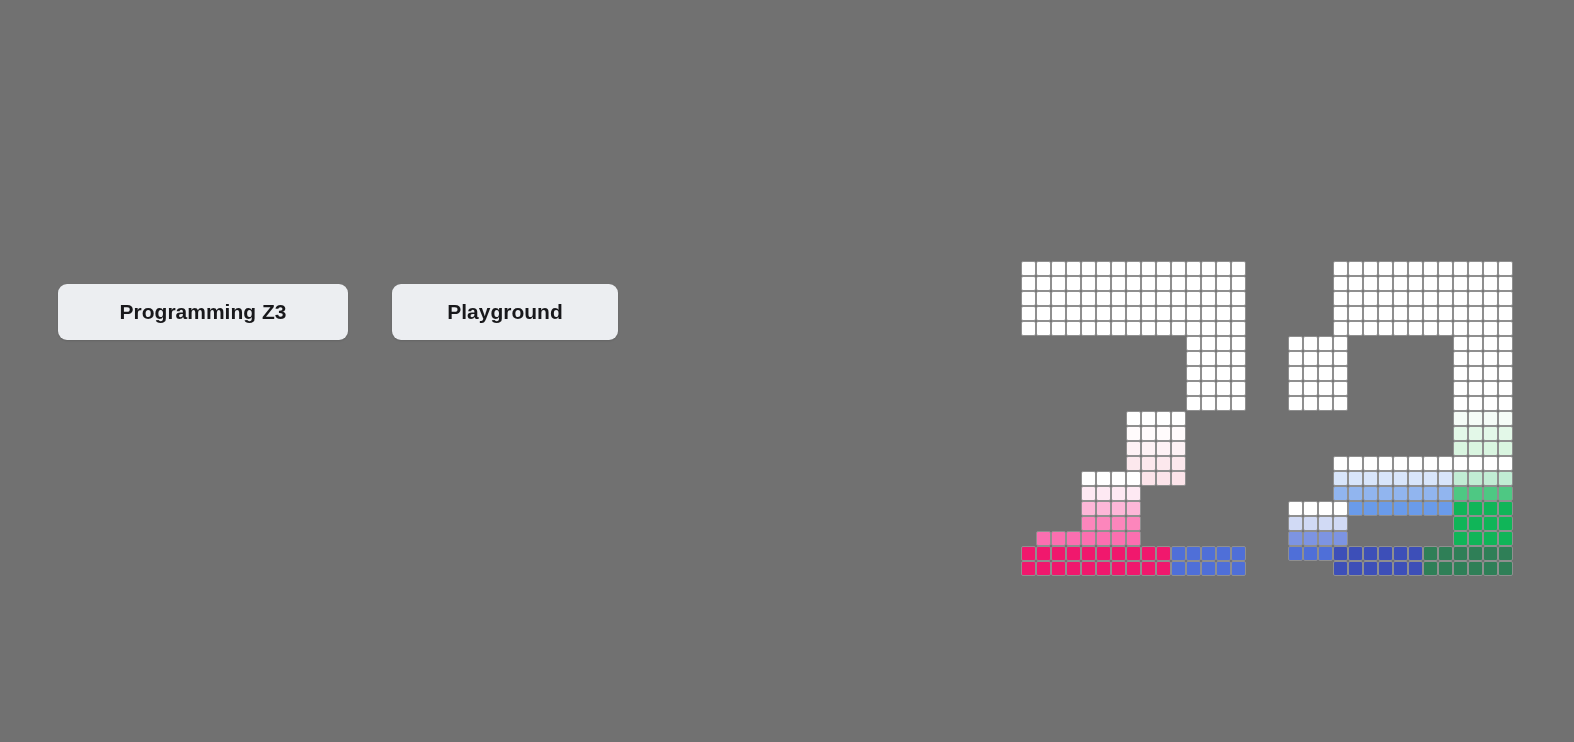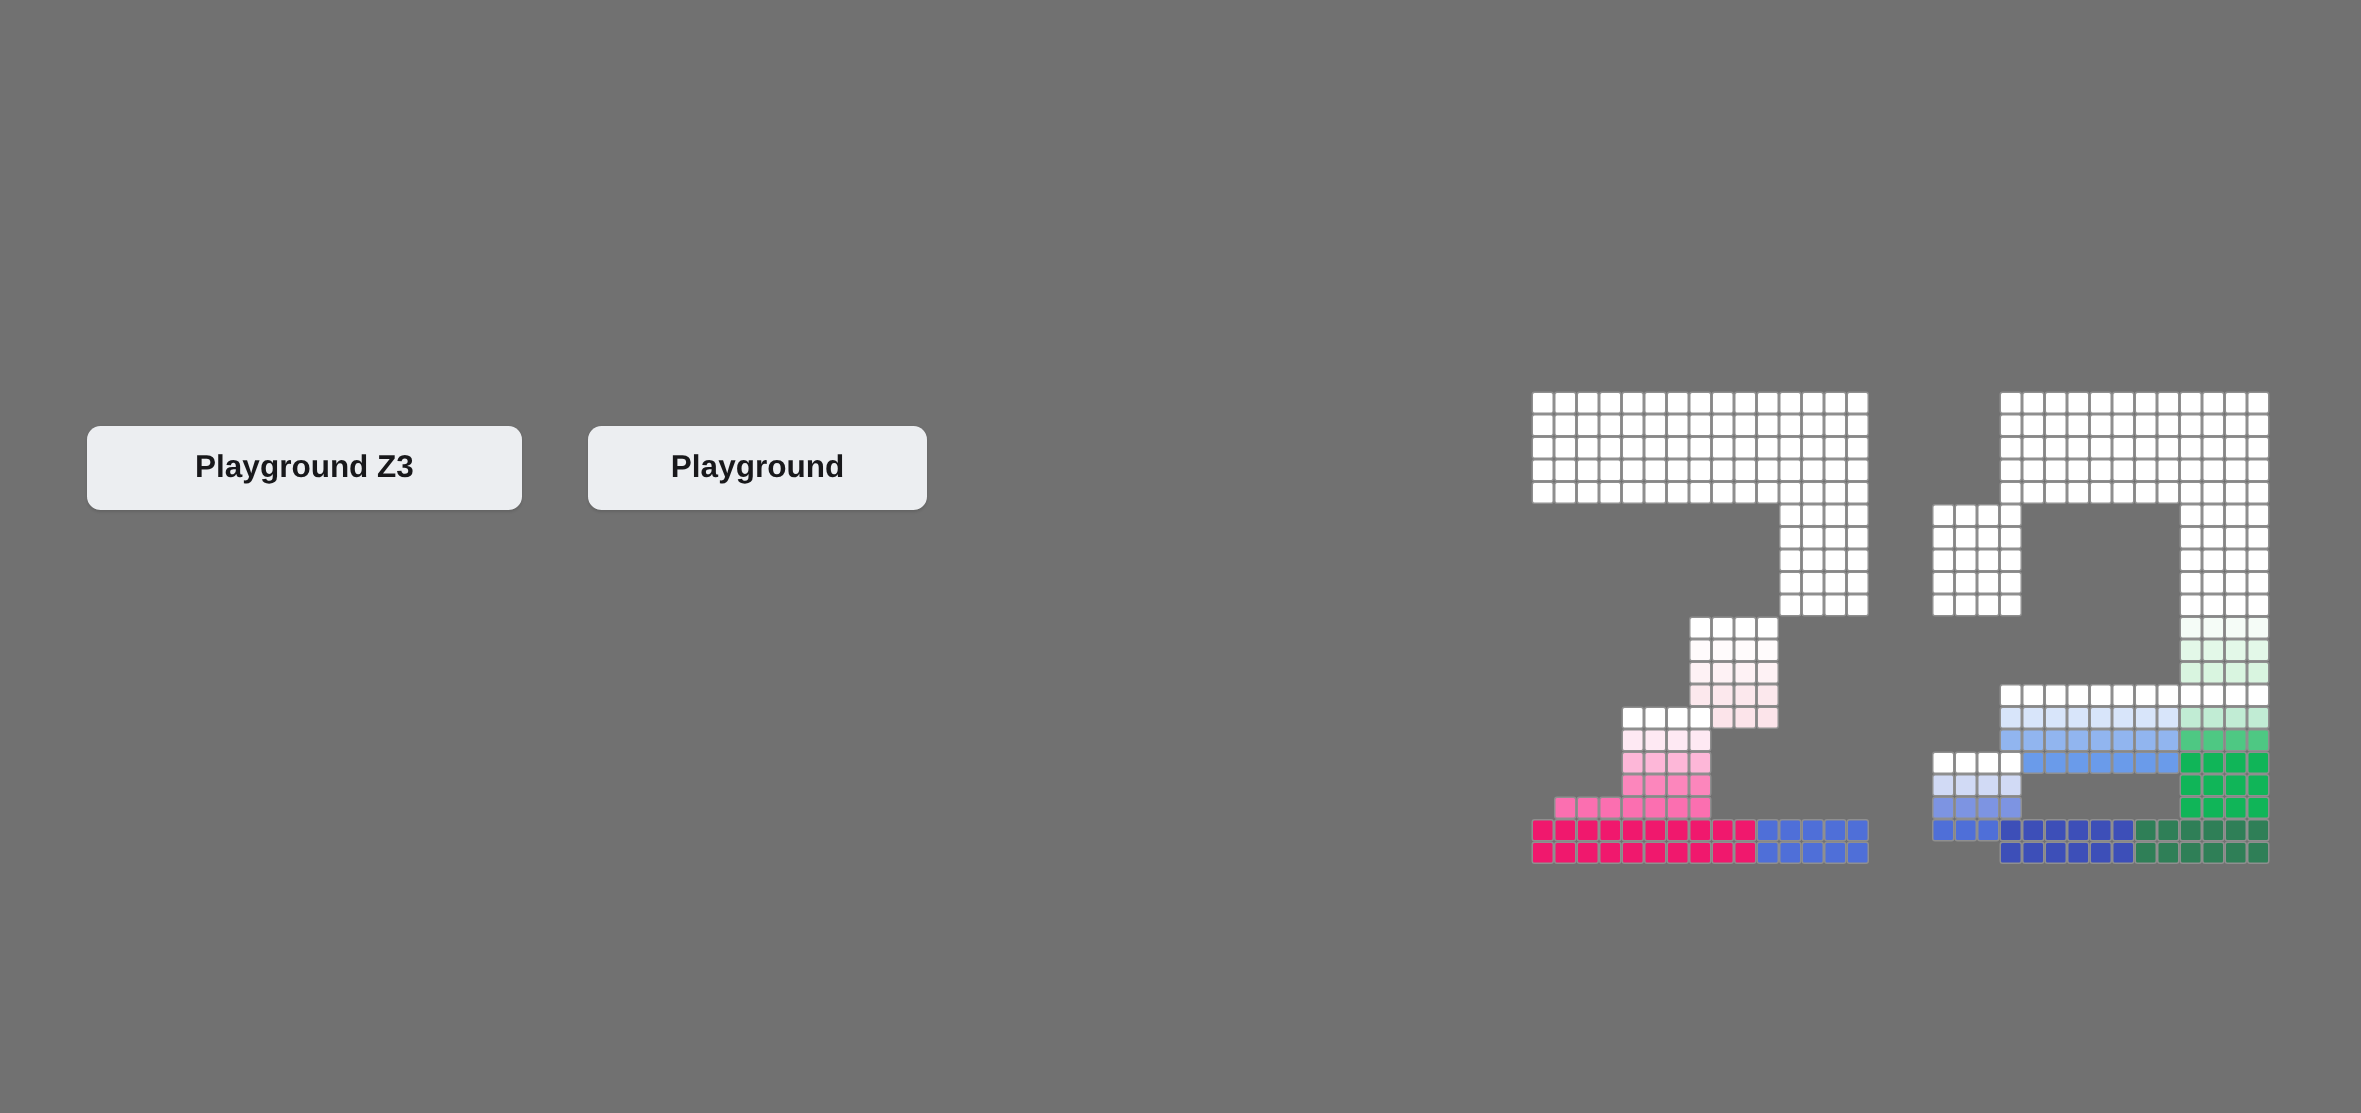--- a/index.html
+++ b/index.html
@@ -104,21 +104,21 @@
   }
 </style>
 </head>
 <body>
 
 <div id="hero">
 
   <div id="hero-text">
 
     <div id="button-row">
-      <button class="hero-button w2">Playground Z3</button>
+      <button class="hero-button w2">Programming Z3</button>
       <button class="hero-button w3">Playground</button>
     </div>
   </div>
 
   <div id="logo-wrap">
     <div class="glyph" id="glyph-z">
         <div class="cell" style="background: rgb(255, 255, 255);"></div>
         <div class="cell" style="background: rgb(255, 255, 255);"></div>
         <div class="cell" style="background: rgb(255, 255, 255);"></div>
         <div class="cell" style="background: rgb(255, 255, 255);"></div>

